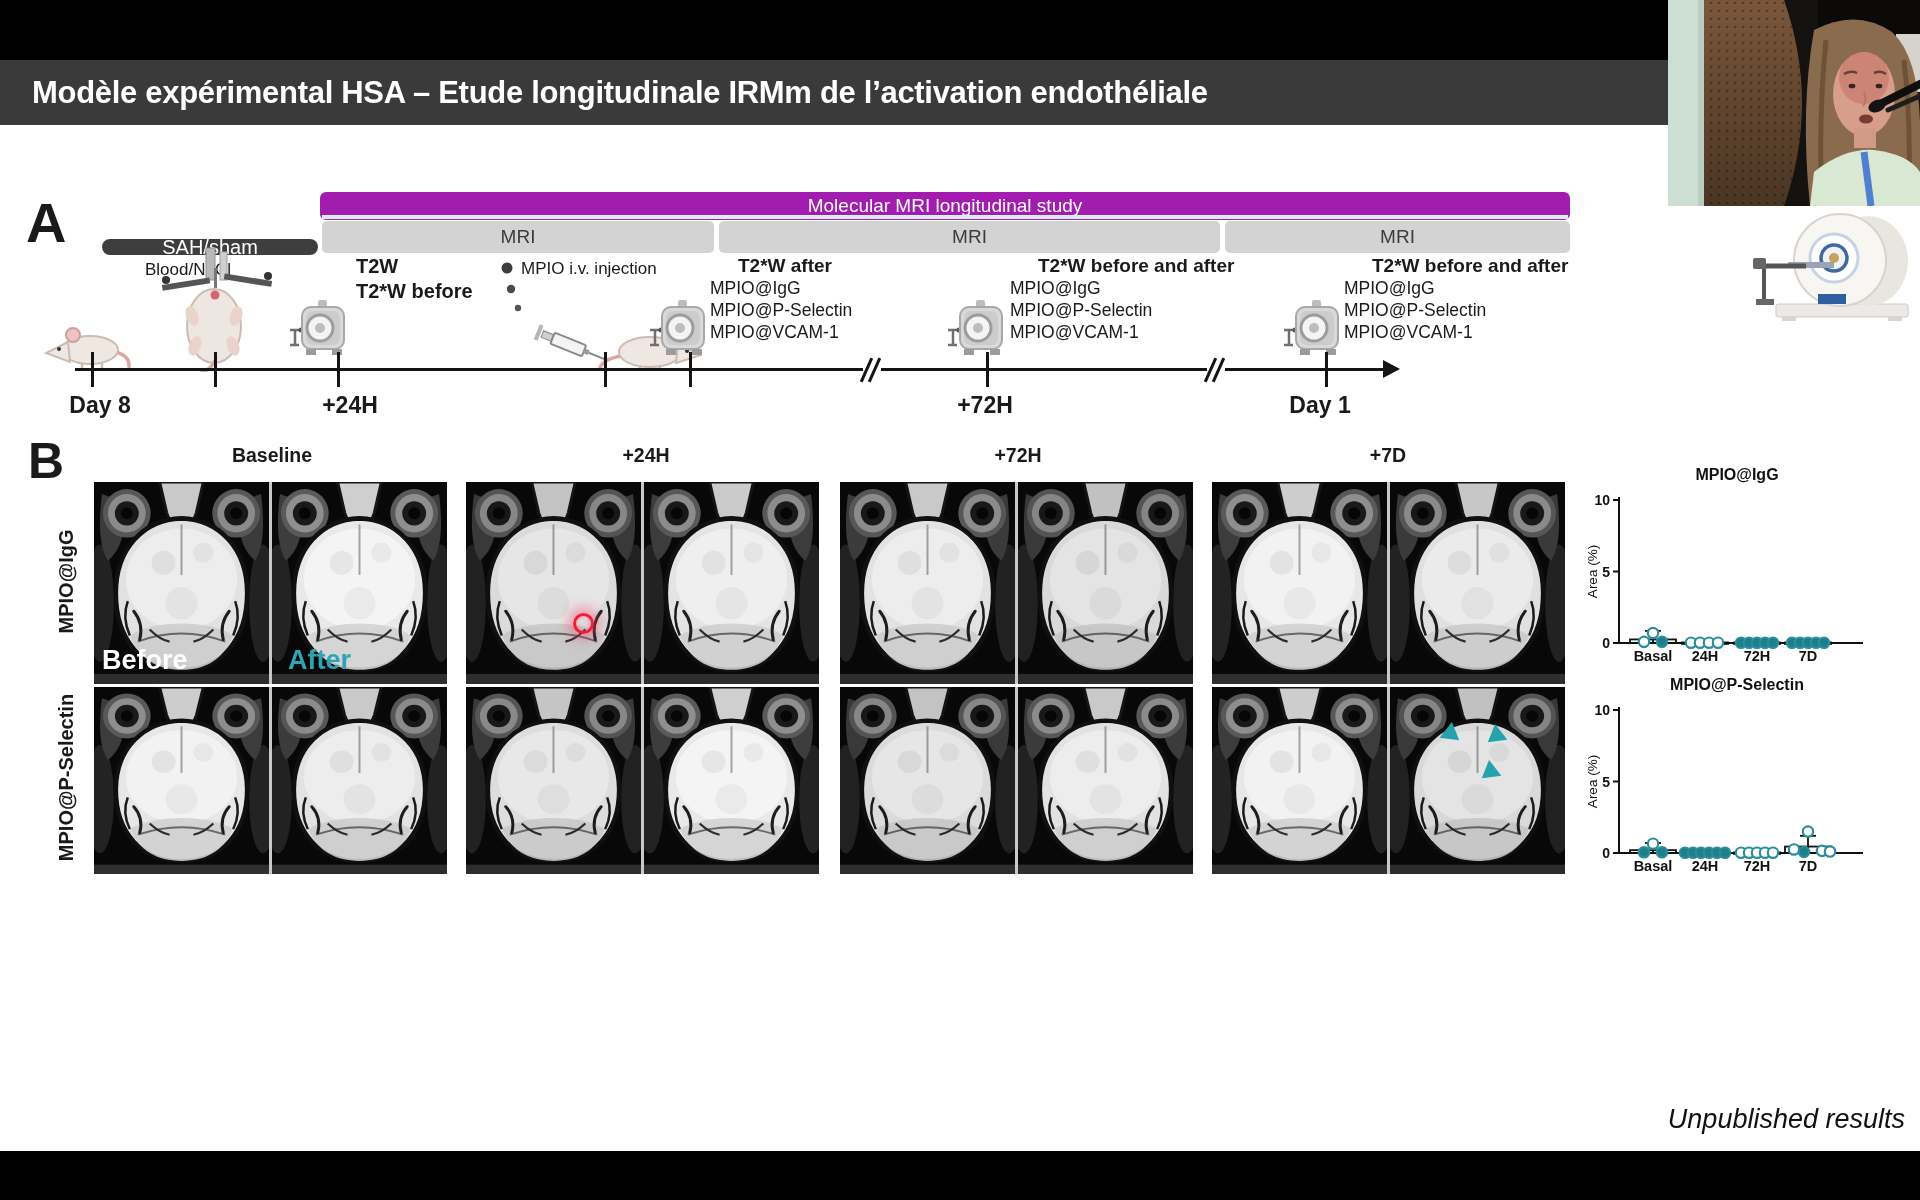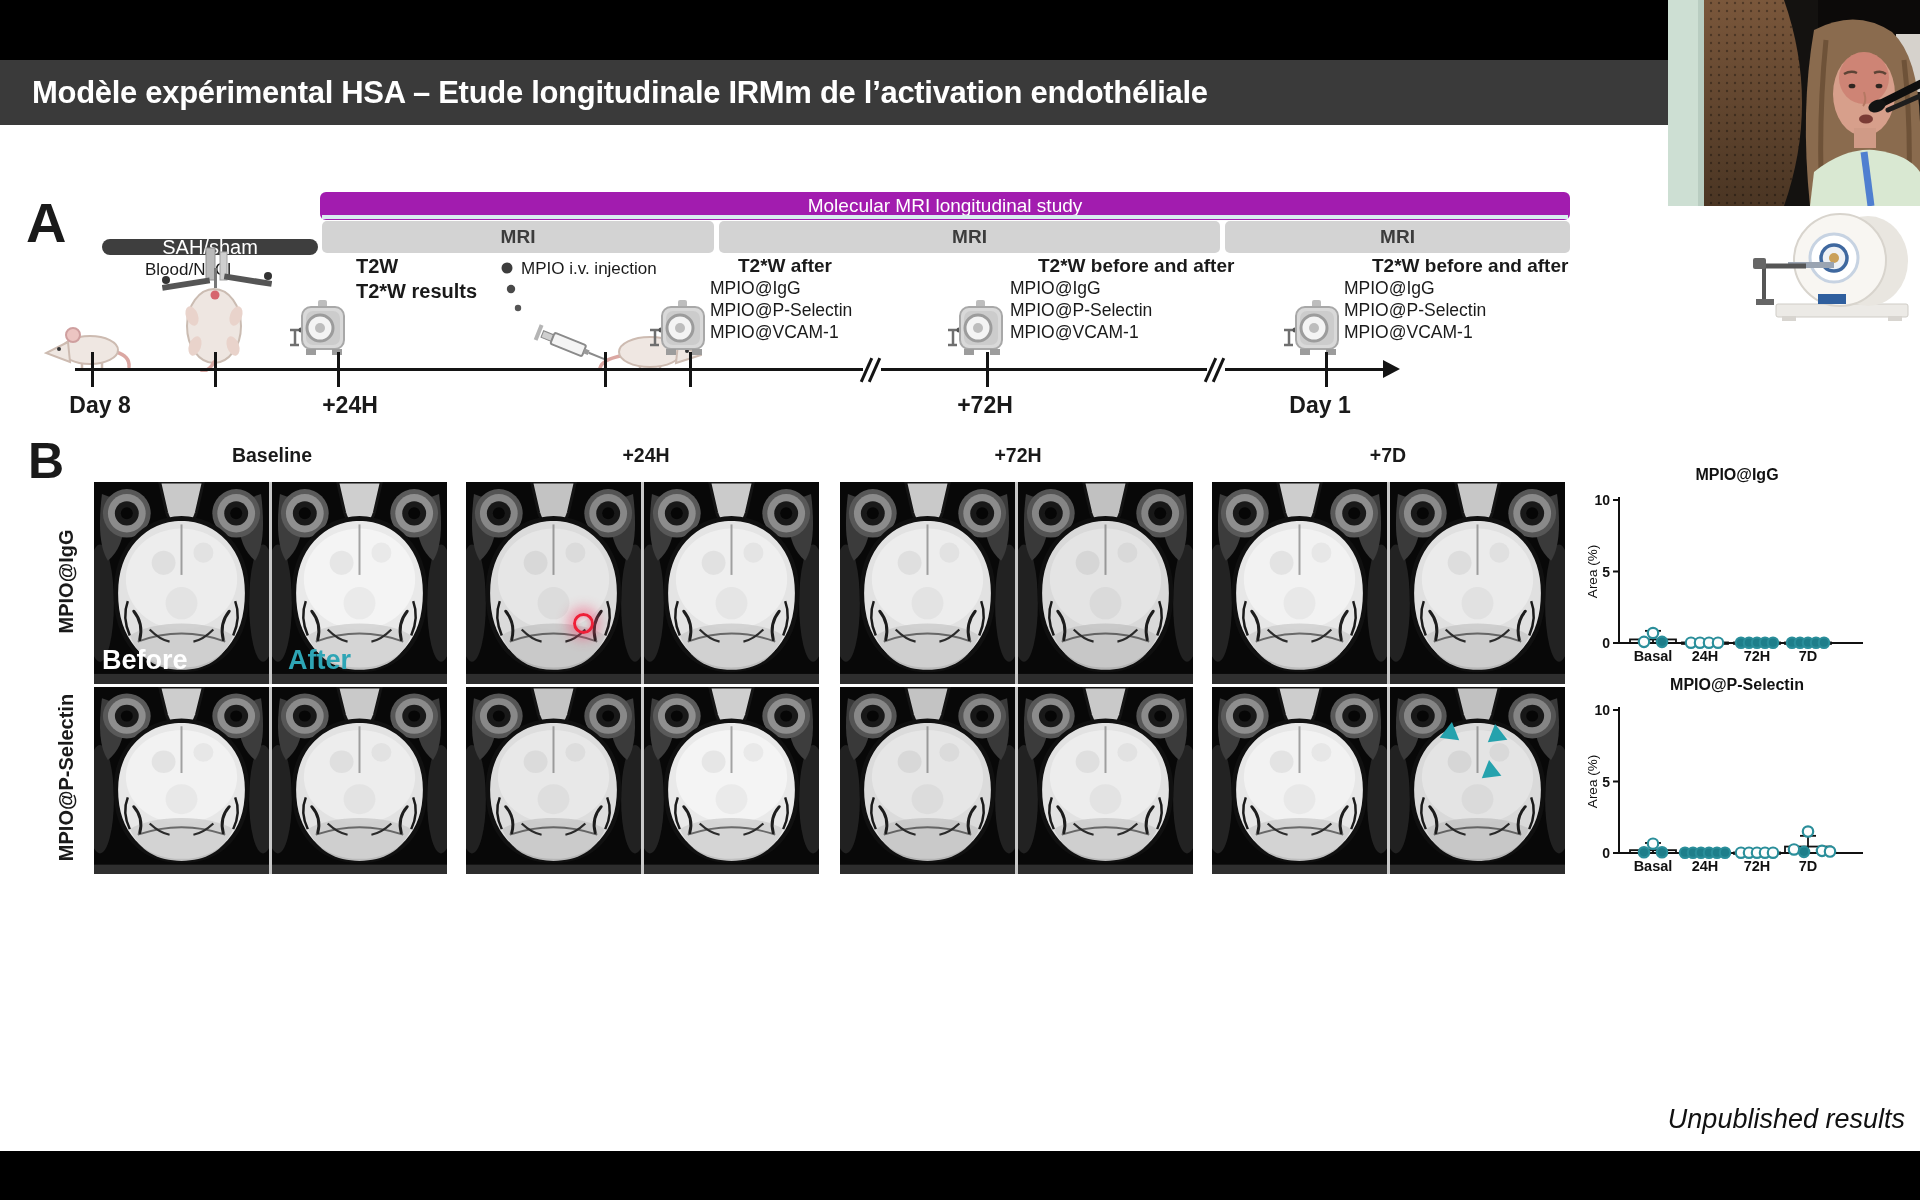--- a/index.html
+++ b/index.html
@@ -13,21 +13,21 @@
   .bottom-black{left:0;top:1151px;width:1920px;height:49px;background:#000;}
   
   .panelA-label{left:26px;top:190px;font-size:56px;font-weight:bold;}
   .panelB-label{left:28px;top:432px;font-size:50px;font-weight:bold;}
   .study-bar{left:320px;top:186px;width:1250px;height:28px;background:#a21caf;border-radius:6px;
              color:#fff;font-size:19px;display:flex;align-items:center;justify-content:center;margin-top:6px;}
   .study-underline{left:322px;top:215px;width:1246px;height:4px;background:#D8EDF0;}
   .bar-dark{background:#3E3E3E;border-radius:9px;color:#fff;font-size:20px;
             display:flex;align-items:center;justify-content:center;top:239px;height:16px;}
   .bar-gray{background:#D3D3D3;border-radius:5px;color:#3c3c3c;font-size:19px;
-            display:flex;align-items:center;justify-content:center;top:221px;height:32px;font-weight:bold;}
+            display:flex;align-items:center;justify-content:center;top:221px;height:32px;}
   .blood-nacl{left:126px;top:260px;width:124px;text-align:center;font-size:17px;}
   .inj-label{left:521px;top:259px;font-size:17px;}
   .block{top:254px;}
   .block .ln{font-size:17.5px;line-height:22px;}
   .block .t{font-weight:bold;font-size:19px;line-height:23px;margin-left:28px;}
   .block1{left:356px;top:254px;}
   .block1 .bl{font-weight:bold;font-size:20px;line-height:25px;}
   .block2{left:710px;} .block3{left:1010px;} .block4{left:1344px;}
   
   .tl-line{left:75px;top:368px;width:1310px;height:3px;background:#141414;}
@@ -127,21 +127,21 @@
   <div class="abs study-underline"></div>
   <div class="abs bar-dark" style="left:102px;width:216px">SAH/sham</div>
   <div class="abs bar-gray" style="left:322px;width:392px">MRI</div>
   <div class="abs bar-gray" style="left:719px;width:501px">MRI</div>
   <div class="abs bar-gray" style="left:1225px;width:345px">MRI</div>
 
   <div class="abs blood-nacl">Blood/NaCl</div>
 
   <div class="abs block1">
     <div class="bl">T2W</div>
-    <div class="bl">T2*W results</div>
+    <div class="bl">T2*W before</div>
   </div>
 
   <svg class="abs" style="left:498px;top:258px;width:30px;height:58px" viewBox="0 0 30 58">
     <circle cx="9" cy="10" r="5.5" fill="#3d3d3d"></circle>
     <circle cx="13" cy="31" r="4.2" fill="#4a4a4a"></circle>
     <circle cx="20" cy="50" r="3.2" fill="#555"></circle>
   </svg>
   <div class="abs inj-label">MPIO i.v. injection</div>
   <svg class="abs" style="left:532px;top:320px;width:80px;height:52px" viewBox="0 0 80 52">
     <g transform="rotate(22 40 26)">

